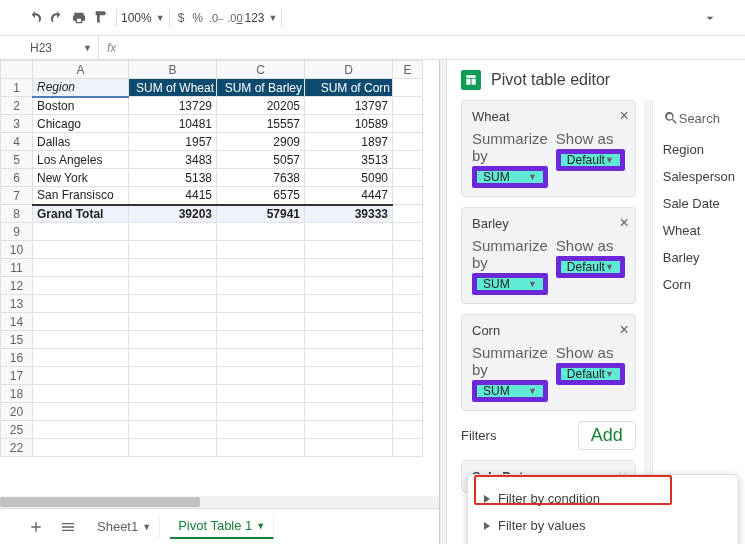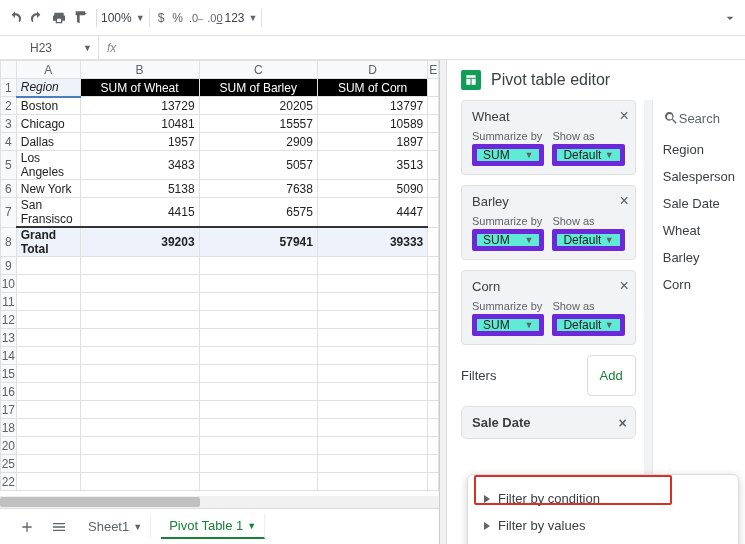--- a/index.html
+++ b/index.html
@@ -1,69 +1,69 @@
 <!DOCTYPE html>
 <html><head>
 <meta charset="utf-8">
 <style>
   * { box-sizing: border-box; margin: 0; padding: 0; font-family: Arial, Roboto, sans-serif; }
   body { width: 745px; height: 544px; overflow: hidden; background: #fff; font-size: 12px; color: #222; }
   .app { display: flex; flex-direction: column; height: 100%; }
-  .toolbar { height: 36px; display: flex; align-items: center; padding: 0 4px; border-bottom: 1px solid #e0e0e0; color:#5f6368; }
+  .toolbar { height: 36px; display: flex; align-items: center; padding: 0 24px; border-bottom: 1px solid #e0e0e0; color:#5f6368; }
   .tb-btn { width: 22px; height: 22px; display: flex; align-items: center; justify-content: center; cursor: pointer; }
   .tb-btn svg { width:16px; height:16px; fill:#5f6368; }
   .tb-sep { width:1px; height:18px; background:#ddd; margin:0 4px; }
   .zoom { display:flex; align-items:center; gap:4px; font-size:12px; color:#3c4043; }
   .namebox-row { height:24px; display:flex; align-items:center; border-bottom:1px solid #e0e0e0;padding-left:24px; }
   .namebox { width:75px; padding:0 6px; font-size:12px; color:#555; display:flex; align-items:center; justify-content:space-between; border-right:1px solid #e0e0e0; height:100%; }
   .fx { font-style:italic; color:#888; padding:0 8px; font-size:12px; }
   .main { flex:1; display:flex; overflow:hidden; }
   .sheet-area { flex:1; display:flex; flex-direction:column; border-right:1px solid #ccc; position:relative; }
   .grid-scroll { flex:1; overflow:auto; }
   table.grid { border-collapse:collapse; table-layout:fixed; }
   table.grid th, table.grid td { border:1px solid #e0e0e0; height:18px; font-size:12px; }
   table.grid th { background:#f8f9fa; color:#5f6368; font-weight:normal; text-align:center; }
   .corner { width:32px; background:#f8f9fa; }
   .rowhdr { width:25px; text-align:center; background:#f8f9fa; color:#5f6368; font-size:11px; }
   .colA { width:96px; }
   .colB, .colC, .colD { width:88px; }
   .colE { width:30px; }
-  .pivot-hdr { background:#000000; color:#fff; font-size:12px; padding:0 20px; white-space:nowrap; }
+  .pivot-hdr { background:#0c4a6e; color:#fff; font-size:12px; padding:0 2px; white-space:nowrap; }
   .pivot-hdr.right { text-align:right; }
   .region-hdr { font-style:italic; background:#eef3fb; border-bottom:2px solid #4b7dbf !important; padding:0 4px; }
   .cellL { padding:0 4px; }
   .cellR { padding:0 4px; text-align:right; }
   tr.total td.data { font-weight:bold; background:#eef3fb; border-top:2px solid #333 !important; }
   tr.total td.rowhdr { }
-  .sheet-tabs { height:36px; border-top:1px solid #ddd; display:flex; align-items:center; padding:0 16px; gap:10px; color:#5f6368; background:#fff; }
+  .sheet-tabs { height:36px; border-top:1px solid #ddd; display:flex; align-items:center; padding:0 25px; gap:10px; color:#5f6368; background:#fff; }
   .tab { padding:4px 8px; font-size:13px; color:#5f6368; display:flex; align-items:center; gap:4px; border-right:1px solid #eee; }
   .tab.active { color:#188038; font-weight:500; border-bottom:2px solid #188038; }
   .scroll-x { position:absolute; bottom:36px; left:0; right:0; height:12px; background:#f1f1f1; }
   .scroll-x .thumb { position:absolute; left:0; top:1px; height:10px; width:200px; background:#c1c1c1; border-radius:2px; }
   
   .editor { width:299px; background:#fff; display:flex; flex-direction:column; border-left:1px solid #dadce0; }
   .editor-hdr { display:flex; align-items:center; gap:10px; padding:10px 14px; font-size:16px; color:#3c4043; }
   .editor-hdr .logo { width:20px; height:20px; background:#0f9d58; border-radius:2px; display:flex; align-items:center; justify-content:center; }
   .editor-hdr .logo svg{ width:14px; height:14px; fill:#fff; }
   .editor-body { flex:1; display:flex; overflow:hidden; }
   .config-col { width:197px; padding:0 8px 8px 14px; overflow:auto; }
   .fields-col { flex:1; border-left:1px solid #e8eaed; padding:8px 8px 0 8px; }
   .search { display:flex; align-items:center; gap:0; color:#5f6368; padding:2px 2px 10px 2px; font-size:13px; }
   .search svg{ width:16px;height:16px; fill:#5f6368; }
   .field-item { font-size:13px; color:#3c4043; padding:6px 2px; cursor:grab; }
   .value-card { background:#f1f3f4; border:1px solid #e0e0e0; border-radius:4px; padding:8px 10px; margin-bottom:10px; position:relative; }
   .value-card .vtitle { font-size:13px; color:#3c4043; margin-bottom:6px; }
   .value-card .close { position:absolute; top:6px; right:6px; color:#5f6368; font-size:16px; cursor:pointer; }
   .vrow { display:flex; gap:8px; }
   .vcol { flex:1; }
-  .vlabel { font-size:11px; color:#5f6368; }
+  .vlabel { font-size:15px; color:#5f6368; }
   .dd { margin-top:2px; height:22px; background:#5eead4; border:5px solid #6d28d9; border-radius:2px; font-size:12px; display:flex; align-items:center; justify-content:space-between; padding:0 6px; cursor:pointer; }
   .section-row { display:flex; align-items:center; justify-content:space-between; margin:8px 0 10px 0; }
   .section-row .slabel { font-size:13px; color:#3c4043; }
-  .add-btn { border:1px solid #dadce0; border-radius:4px; padding:12px 12px; color:#188038; font-size:13px; background:#fff; cursor:pointer; font-weight:500;}
+  .add-btn { border:1px solid #dadce0; border-radius:4px; padding:3px 12px; color:#188038; font-size:18px; background:#fff; cursor:pointer; font-weight:500;}
   .filter-card { border:1px solid #e0e0e0; border-radius:6px; background:#f1f3f4; padding:0; overflow:visible; position:relative; }
   .filter-card .fhdr { padding:8px 10px; font-size:13px; font-weight:600; color:#3c4043; position:relative; }
   .filter-card .fhdr .close { position:absolute; right:8px; top:8px; color:#5f6368; cursor:pointer; font-size:14px; }
   
   .popup { position:absolute; right:6px; top:414px; width:272px; background:#fff; border:1px solid #dadce0; border-radius:6px; box-shadow:0 2px 8px rgba(0,0,0,.18); padding:10px 10px 12px 10px; z-index:40; }
   .popt { font-size:13px; color:#3c4043; padding:6px 4px; display:flex; align-items:center; gap:6px; cursor:pointer; }
   .popt svg { width:10px; height:10px; fill:#5f6368; }
   .hl { position:absolute; border:2px solid #d93025; border-radius:2px; pointer-events:none; }
   .separator-col { width:6px; background:#f1f1f1; }
   .vscroll { width:8px; background:#f1f3f4; }

